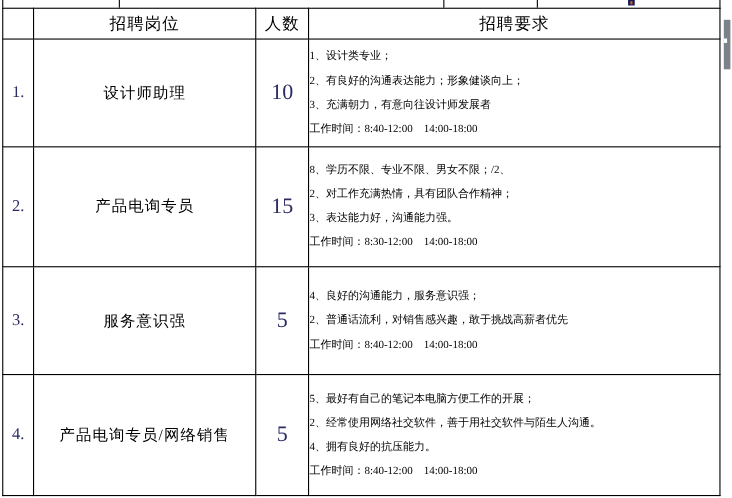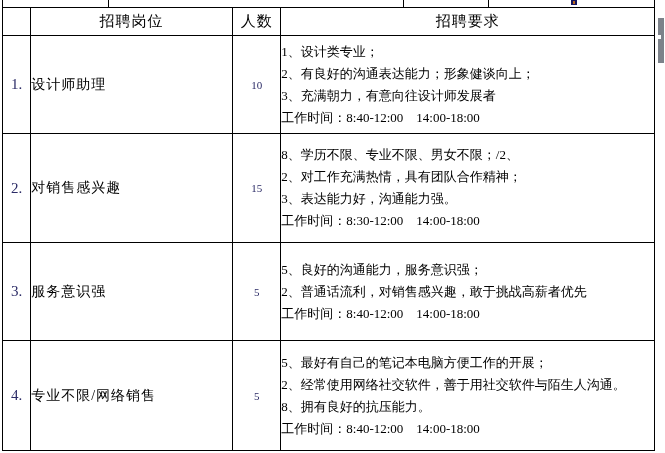--- a/index.html
+++ b/index.html
@@ -17,23 +17,23 @@
     position:absolute;left:2px;top:7px;width:653px;
     border-collapse:collapse;table-layout:fixed;background:#fff;padding-left:17px;
   }
   .jobs th,.jobs td{border:1px solid #000;padding:0;vertical-align:middle;overflow:hidden;}
   .jobs th{font-weight:normal;font-size:15px;letter-spacing:1px;height:27px;text-align:center;}
   .col-idx{width:28px;}
   .col-pos{width:201px;}
   .col-cnt{width:48px;}
   .col-req{width:372px;}
   .idx-cell{text-align:center;font-size:15px;color:#2b2b66;}
-  .pos-cell{font-size:14px;letter-spacing:1px;}
-  .cnt-cell{text-align:center;font-size:11px;color:#2b2b66;}
-  .req-cell{padding-left:7px;font-size:13px;}
+  .pos-cell{text-align:center;font-size:14px;letter-spacing:1px;}
+  .cnt-cell{text-align:center;font-size:20px;color:#2b2b66;}
+  .req-cell{padding-left:7px;font-size:10px;}
   .req-line{line-height:22px;white-space:pre;}
 
   
   .scrollbar-thumb{position:absolute;left:658px;top:18px;width:6px;height:45px;background:#7c828a;}
   .scrollbar-thumb .notch{position:absolute;left:0;top:17px;width:3px;height:4px;background:#fff;}
 </style>
 </head>
 <body>
 
 <div class="screen">
@@ -69,47 +69,47 @@
           <td class="cnt-cell">10</td>
           <td class="req-cell">
             <div class="req-line">1、设计类专业；</div>
             <div class="req-line">2、有良好的沟通表达能力；形象健谈向上；</div>
             <div class="req-line">3、充满朝力，有意向往设计师发展者</div>
             <div class="req-line">工作时间：8:40-12:00    14:00-18:00</div>
           </td>
         </tr>
         <tr style="height: 109px;">
           <td class="idx-cell">2.</td>
-          <td class="pos-cell">对销售感兴趣</td>
+          <td class="pos-cell">产品电询专员</td>
           <td class="cnt-cell">15</td>
           <td class="req-cell">
             <div class="req-line">8、学历不限、专业不限、男女不限；/2、</div>
             <div class="req-line">2、对工作充满热情，具有团队合作精神；</div>
             <div class="req-line">3、表达能力好，沟通能力强。</div>
             <div class="req-line">工作时间：8:30-12:00    14:00-18:00</div>
           </td>
         </tr>
         <tr style="height: 98px;">
           <td class="idx-cell">3.</td>
           <td class="pos-cell">服务意识强</td>
           <td class="cnt-cell">5</td>
           <td class="req-cell">
-            <div class="req-line">5、良好的沟通能力，服务意识强；</div>
+            <div class="req-line">4、良好的沟通能力，服务意识强；</div>
             <div class="req-line">2、普通话流利，对销售感兴趣，敢于挑战高薪者优先</div>
             <div class="req-line">工作时间：8:40-12:00    14:00-18:00</div>
           </td>
         </tr>
         <tr style="height: 110px;">
           <td class="idx-cell">4.</td>
-          <td class="pos-cell">专业不限/网络销售</td>
+          <td class="pos-cell">产品电询专员/网络销售</td>
           <td class="cnt-cell">5</td>
           <td class="req-cell">
             <div class="req-line">5、最好有自己的笔记本电脑方便工作的开展；</div>
             <div class="req-line">2、经常使用网络社交软件，善于用社交软件与陌生人沟通。</div>
-            <div class="req-line">8、拥有良好的抗压能力。</div>
+            <div class="req-line">4、拥有良好的抗压能力。</div>
             <div class="req-line">工作时间：8:40-12:00    14:00-18:00</div>
           </td>
         </tr>
       </tbody>
   </table>
 
   <div class="scrollbar-thumb">
       <span class="notch"></span>
     </div>
 

